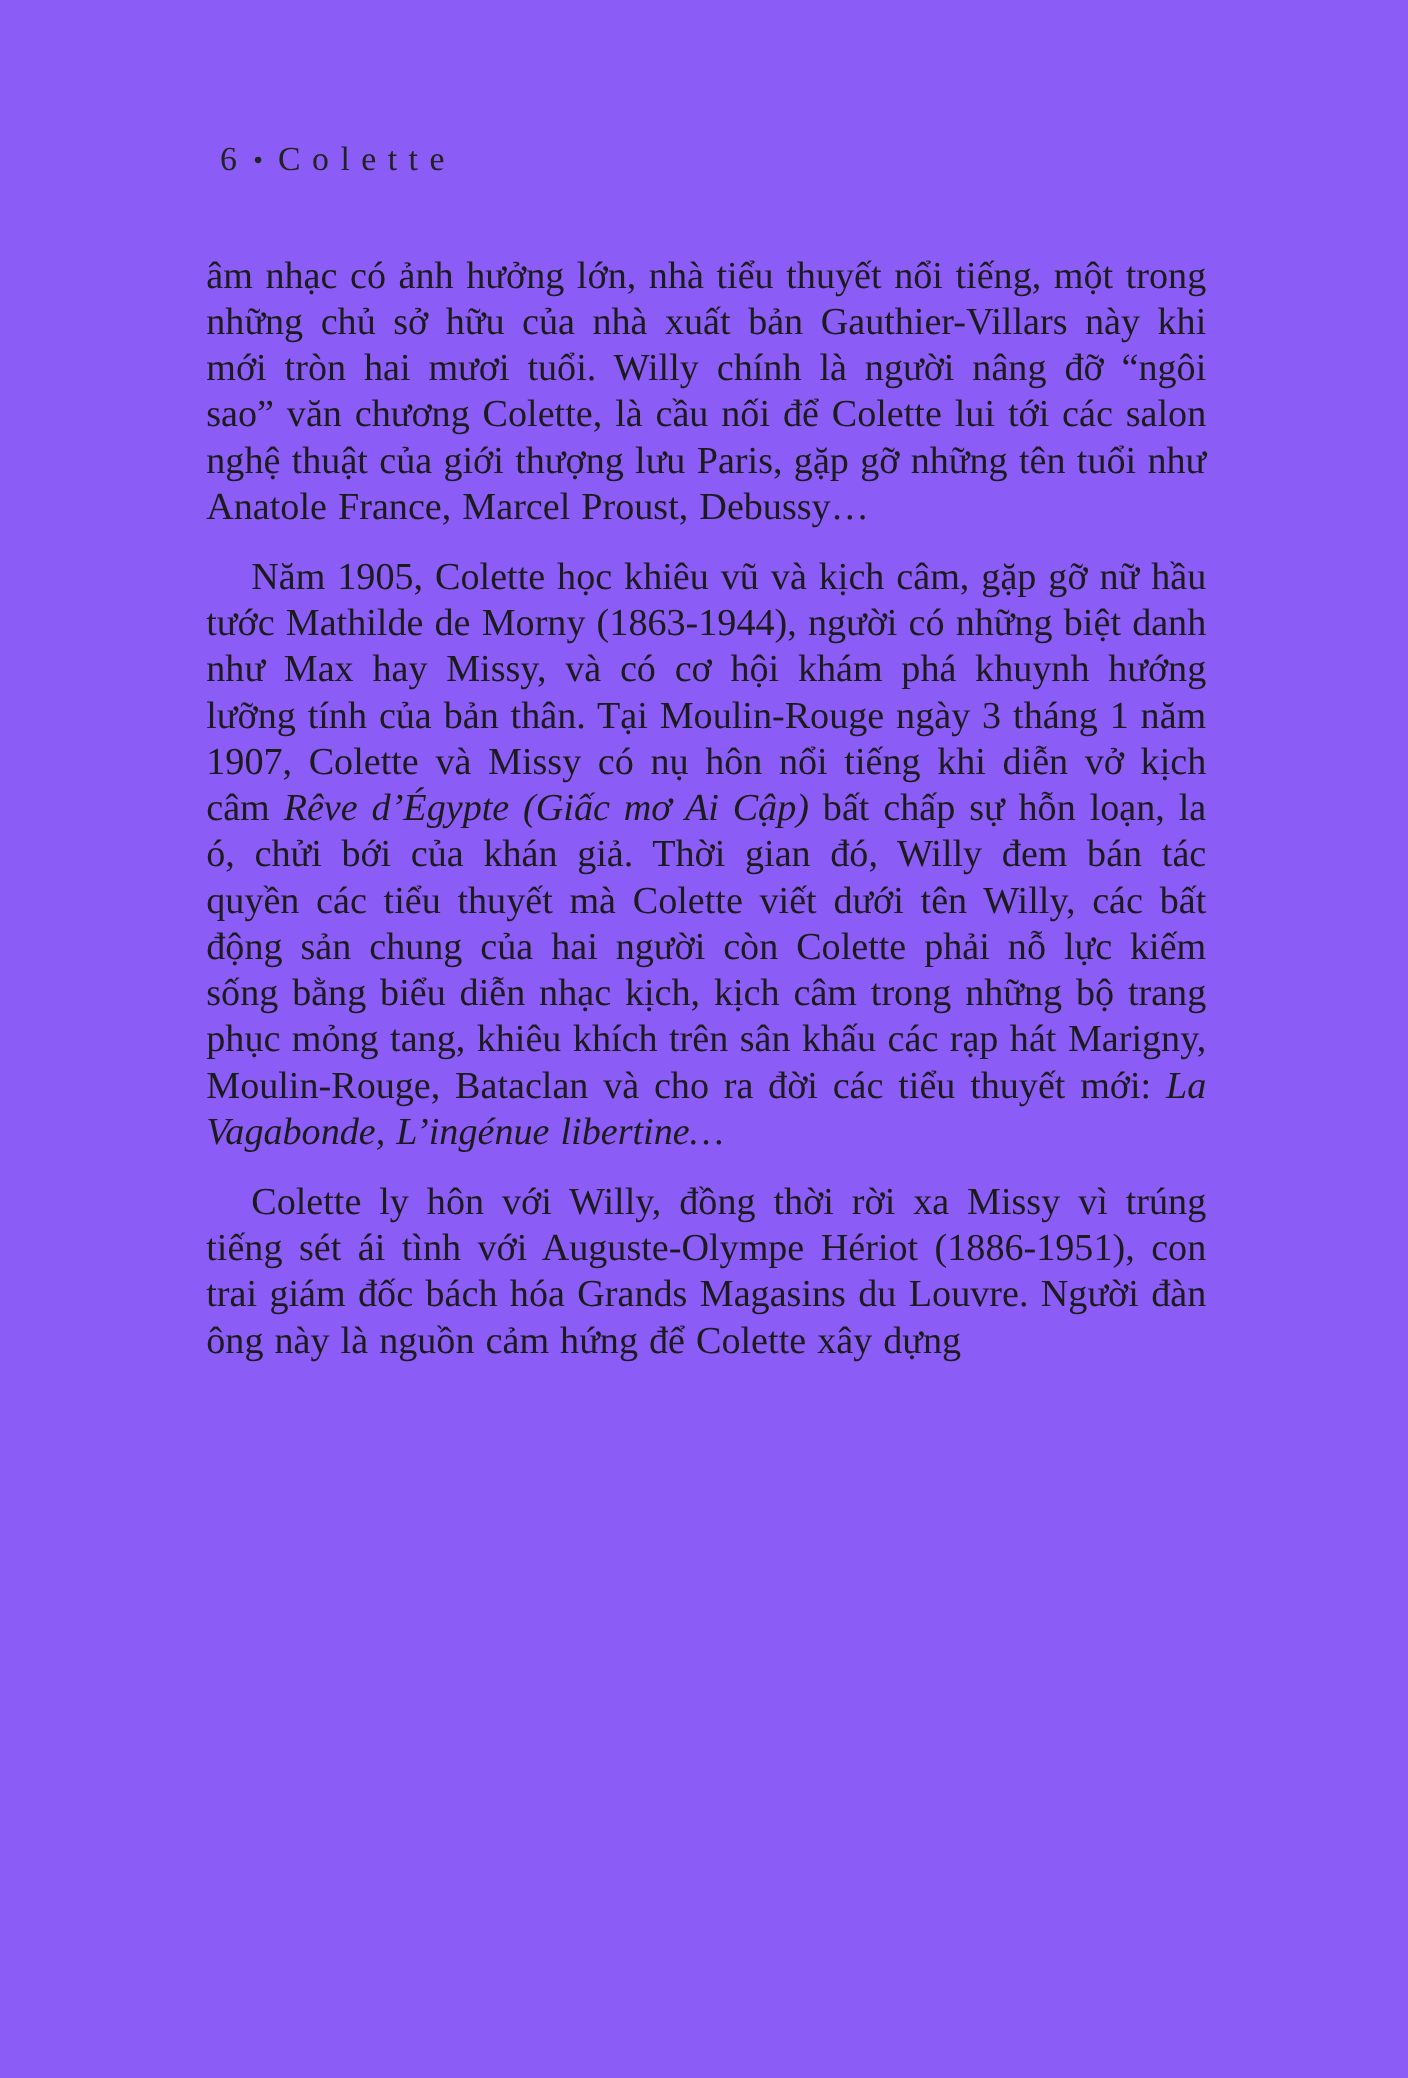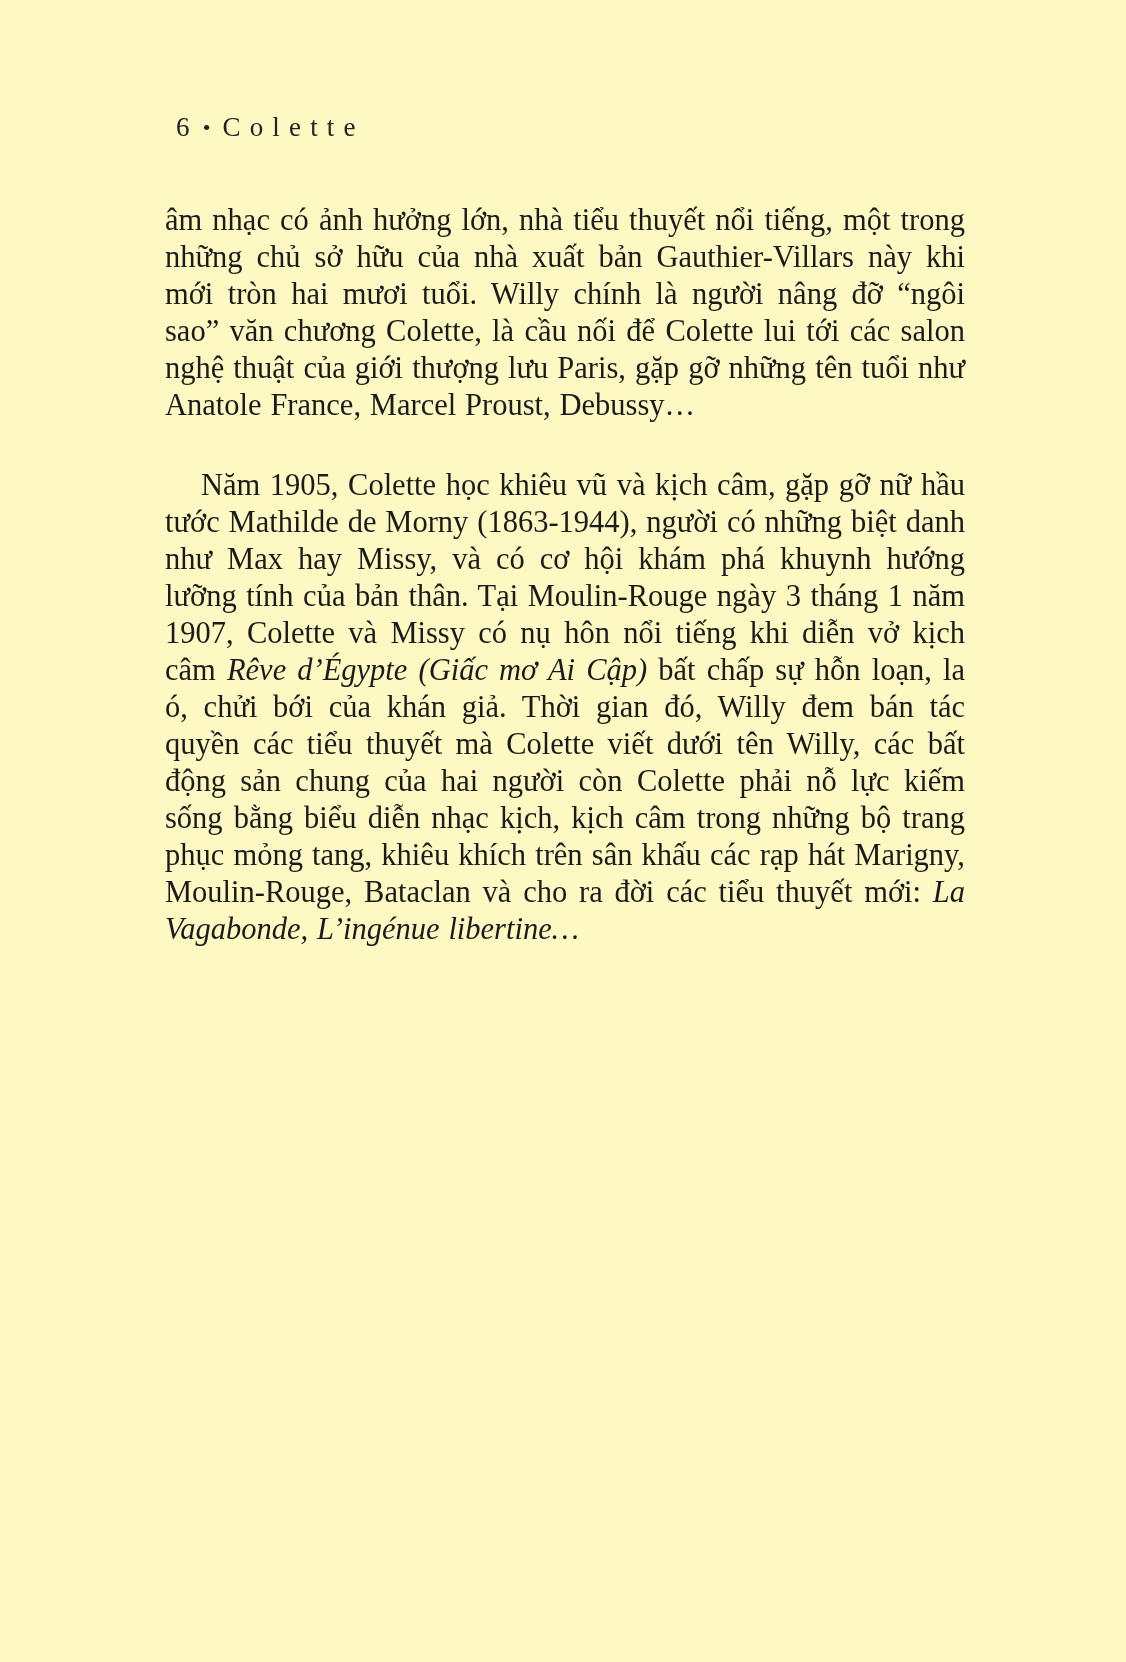--- a/index.html
+++ b/index.html
@@ -4,21 +4,21 @@
 <style>
   html, body {
     margin: 0;
     padding: 0;
     background: #ffffff;
   }
   .page {
     position: relative;
     width: 1126px;
     height: 1662px;
-    background: #fef9c3;
+    background: #8b5cf6;
     color: #1b1b1b;
     font-family: "Liberation Serif", "DejaVu Serif", serif;
     overflow: hidden;
   }
   .running-head {
     position: absolute;
     left: 176px;
     top: 112px;
     font-size: 27px;
     color: #222222;
@@ -44,33 +44,34 @@
   }
   .para {
     margin: 0;
     font-size: 30.5px;
     line-height: 37px;
     text-align: justify;
     text-justify: inter-word;
     word-spacing: 0.04em;
   }
   .para + .para {
-    margin-top: 43px;
+    margin-top: 19px;
   }
   .para.indent {
     text-indent: 36px;
   }
   .para .italic {
     font-style: italic;
   }
 </style>
 </head>
 <body>
 
 <div class="page">
   <div class="running-head">
     <span class="pagenum">6</span><span class="sep">•</span><span class="booktitle">Colette</span>
   </div>
   <div class="text-block">
       <p class="para"><span class="normal">âm nhạc có ảnh hưởng lớn, nhà tiểu thuyết nổi tiếng, một trong những chủ sở hữu của nhà xuất bản Gauthier-Villars này khi mới tròn hai mươi tuổi. Willy chính là người nâng đỡ “ngôi sao” văn chương Colette, là cầu nối để Colette lui tới các salon nghệ thuật của giới thượng lưu Paris, gặp gỡ những tên tuổi như Anatole France, Marcel Proust, Debussy…</span></p>
       <p class="para indent"><span class="normal">Năm 1905, Colette học khiêu vũ và kịch câm, gặp gỡ nữ hầu tước Mathilde de Morny (1863-1944), người có những biệt danh như Max hay Missy, và có cơ hội khám phá khuynh hướng lưỡng tính của bản thân. Tại Moulin-Rouge ngày 3 tháng 1 năm 1907, Colette và Missy có nụ hôn nổi tiếng khi diễn vở kịch câm </span><span class="italic">Rêve d’Égypte (Giấc mơ Ai Cập)</span><span class="normal"> bất chấp sự hỗn loạn, la ó, chửi bới của khán giả. Thời gian đó, Willy đem bán tác quyền các tiểu thuyết mà Colette viết dưới tên Willy, các bất động sản chung của hai người còn Colette phải nỗ lực kiếm sống bằng biểu diễn nhạc kịch, kịch câm trong những bộ trang phục mỏng tang, khiêu khích trên sân khấu các rạp hát Marigny, Moulin-Rouge, Bataclan và cho ra đời các tiểu thuyết mới: </span><span class="italic">La Vagabonde, L’ingénue libertine…</span></p>
+      <p class="para indent"><span class="normal">Colette ly hôn với Willy, đồng thời rời xa Missy vì trúng tiếng sét ái tình với Auguste-Olympe Hériot (1886-1951), con trai giám đốc bách hóa Grands Magasins du Louvre. Người đàn ông này là nguồn cảm hứng để Colette xây dựng</span></p>
     </div>
 </div>
 
 </body></html>

